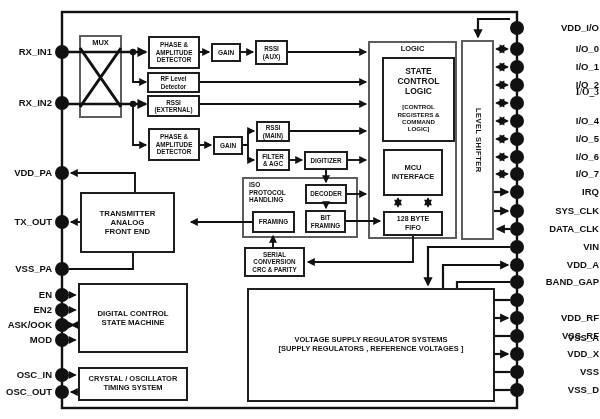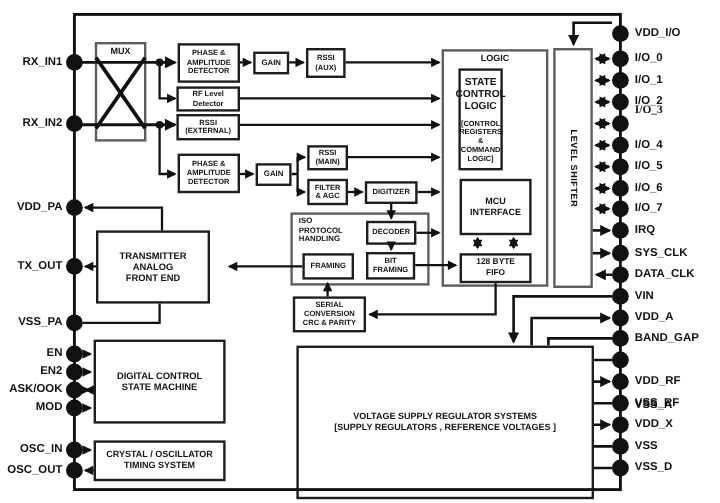--- a/index.html
+++ b/index.html
@@ -11,21 +11,21 @@
   .b{border:2px solid #1e1e1e;}
   .c{border:2px solid #5e5e5e;}
   .b span,.c span,.pin-label{white-space:pre-line;}
   .top-label{justify-content:flex-start;align-items:center;flex-direction:column;padding-top:2px;}
   .corner-label{justify-content:flex-start;align-items:flex-start;text-align:left;padding:2px 0 0 5px;}
   .vert span{writing-mode:vertical-rl;letter-spacing:.5px;}
   .scl-sub{margin-top:7px;}
   .pin-label{position:absolute;font-weight:700;font-size:9.5px;color:#111;
              height:12px;line-height:12px;}
   .pl-left{left:2px;width:50px;text-align:right;}
-  .pl-right{left:529px;width:70px;text-align:left;}
+  .pl-right{left:529px;width:70px;text-align:right;}
   #wires{position:absolute;left:0;top:0;pointer-events:none;}
 </style>
 </head>
 <body>
 
 <div id="stage">
 
   <div class="c top-label" style="left:79px;top:35px;width:43px;height:83px;font-size:7.5px">
     <span>MUX</span>
     </div>
@@ -88,21 +88,21 @@
 FRAMING</span>
     </div>
   <div class="b" style="left:252px;top:211px;width:43px;height:22px;font-size:6.3px">
     <span>FRAMING</span>
     </div>
   <div class="b" style="left:244px;top:247px;width:61px;height:30px;font-size:6.3px">
     <span>SERIAL
 CONVERSION
 CRC &amp; PARITY</span>
     </div>
-  <div class="b" style="left:382px;top:57px;width:37px;height:85px;font-size:8.5px;flex-direction:column">
+  <div class="b" style="left:382px;top:57px;width:73px;height:85px;font-size:8.5px;flex-direction:column">
     <span>STATE
 CONTROL
 LOGIC</span>
     <span class="scl-sub" style="font-size:6.2px">[CONTROL
 REGISTERS &amp;
 COMMAND
 LOGIC]</span>
     </div>
   <div class="b" style="left:383px;top:149px;width:60px;height:47px;font-size:7.5px">
     <span>MCU
@@ -117,21 +117,21 @@
 FRONT END</span>
     </div>
   <div class="b" style="left:78px;top:367px;width:110px;height:34px;font-size:7.5px">
     <span>CRYSTAL / OSCILLATOR
 TIMING SYSTEM</span>
     </div>
   <div class="b" style="left:78px;top:283px;width:110px;height:70px;font-size:7.8px">
     <span>DIGITAL CONTROL
 STATE MACHINE</span>
     </div>
-  <div class="b" style="left:247px;top:288px;width:248px;height:128px;font-size:7.5px">
+  <div class="b" style="left:247px;top:288px;width:248px;height:114px;font-size:7.5px">
     <span>VOLTAGE SUPPLY REGULATOR SYSTEMS
 [SUPPLY REGULATORS , REFERENCE VOLTAGES ]</span>
     </div>
 
   <svg id="wires" width="600" height="419" viewBox="0 0 600 419">
     <defs>
       <marker id="ah" viewBox="0 0 10 10" refX="8.5" refY="5" markerWidth="4.6" markerHeight="4.2" orient="auto-start-reverse">
           <path d="M0,0 L10,5 L0,10 z" fill="#111"></path>
         </marker>
     </defs>

